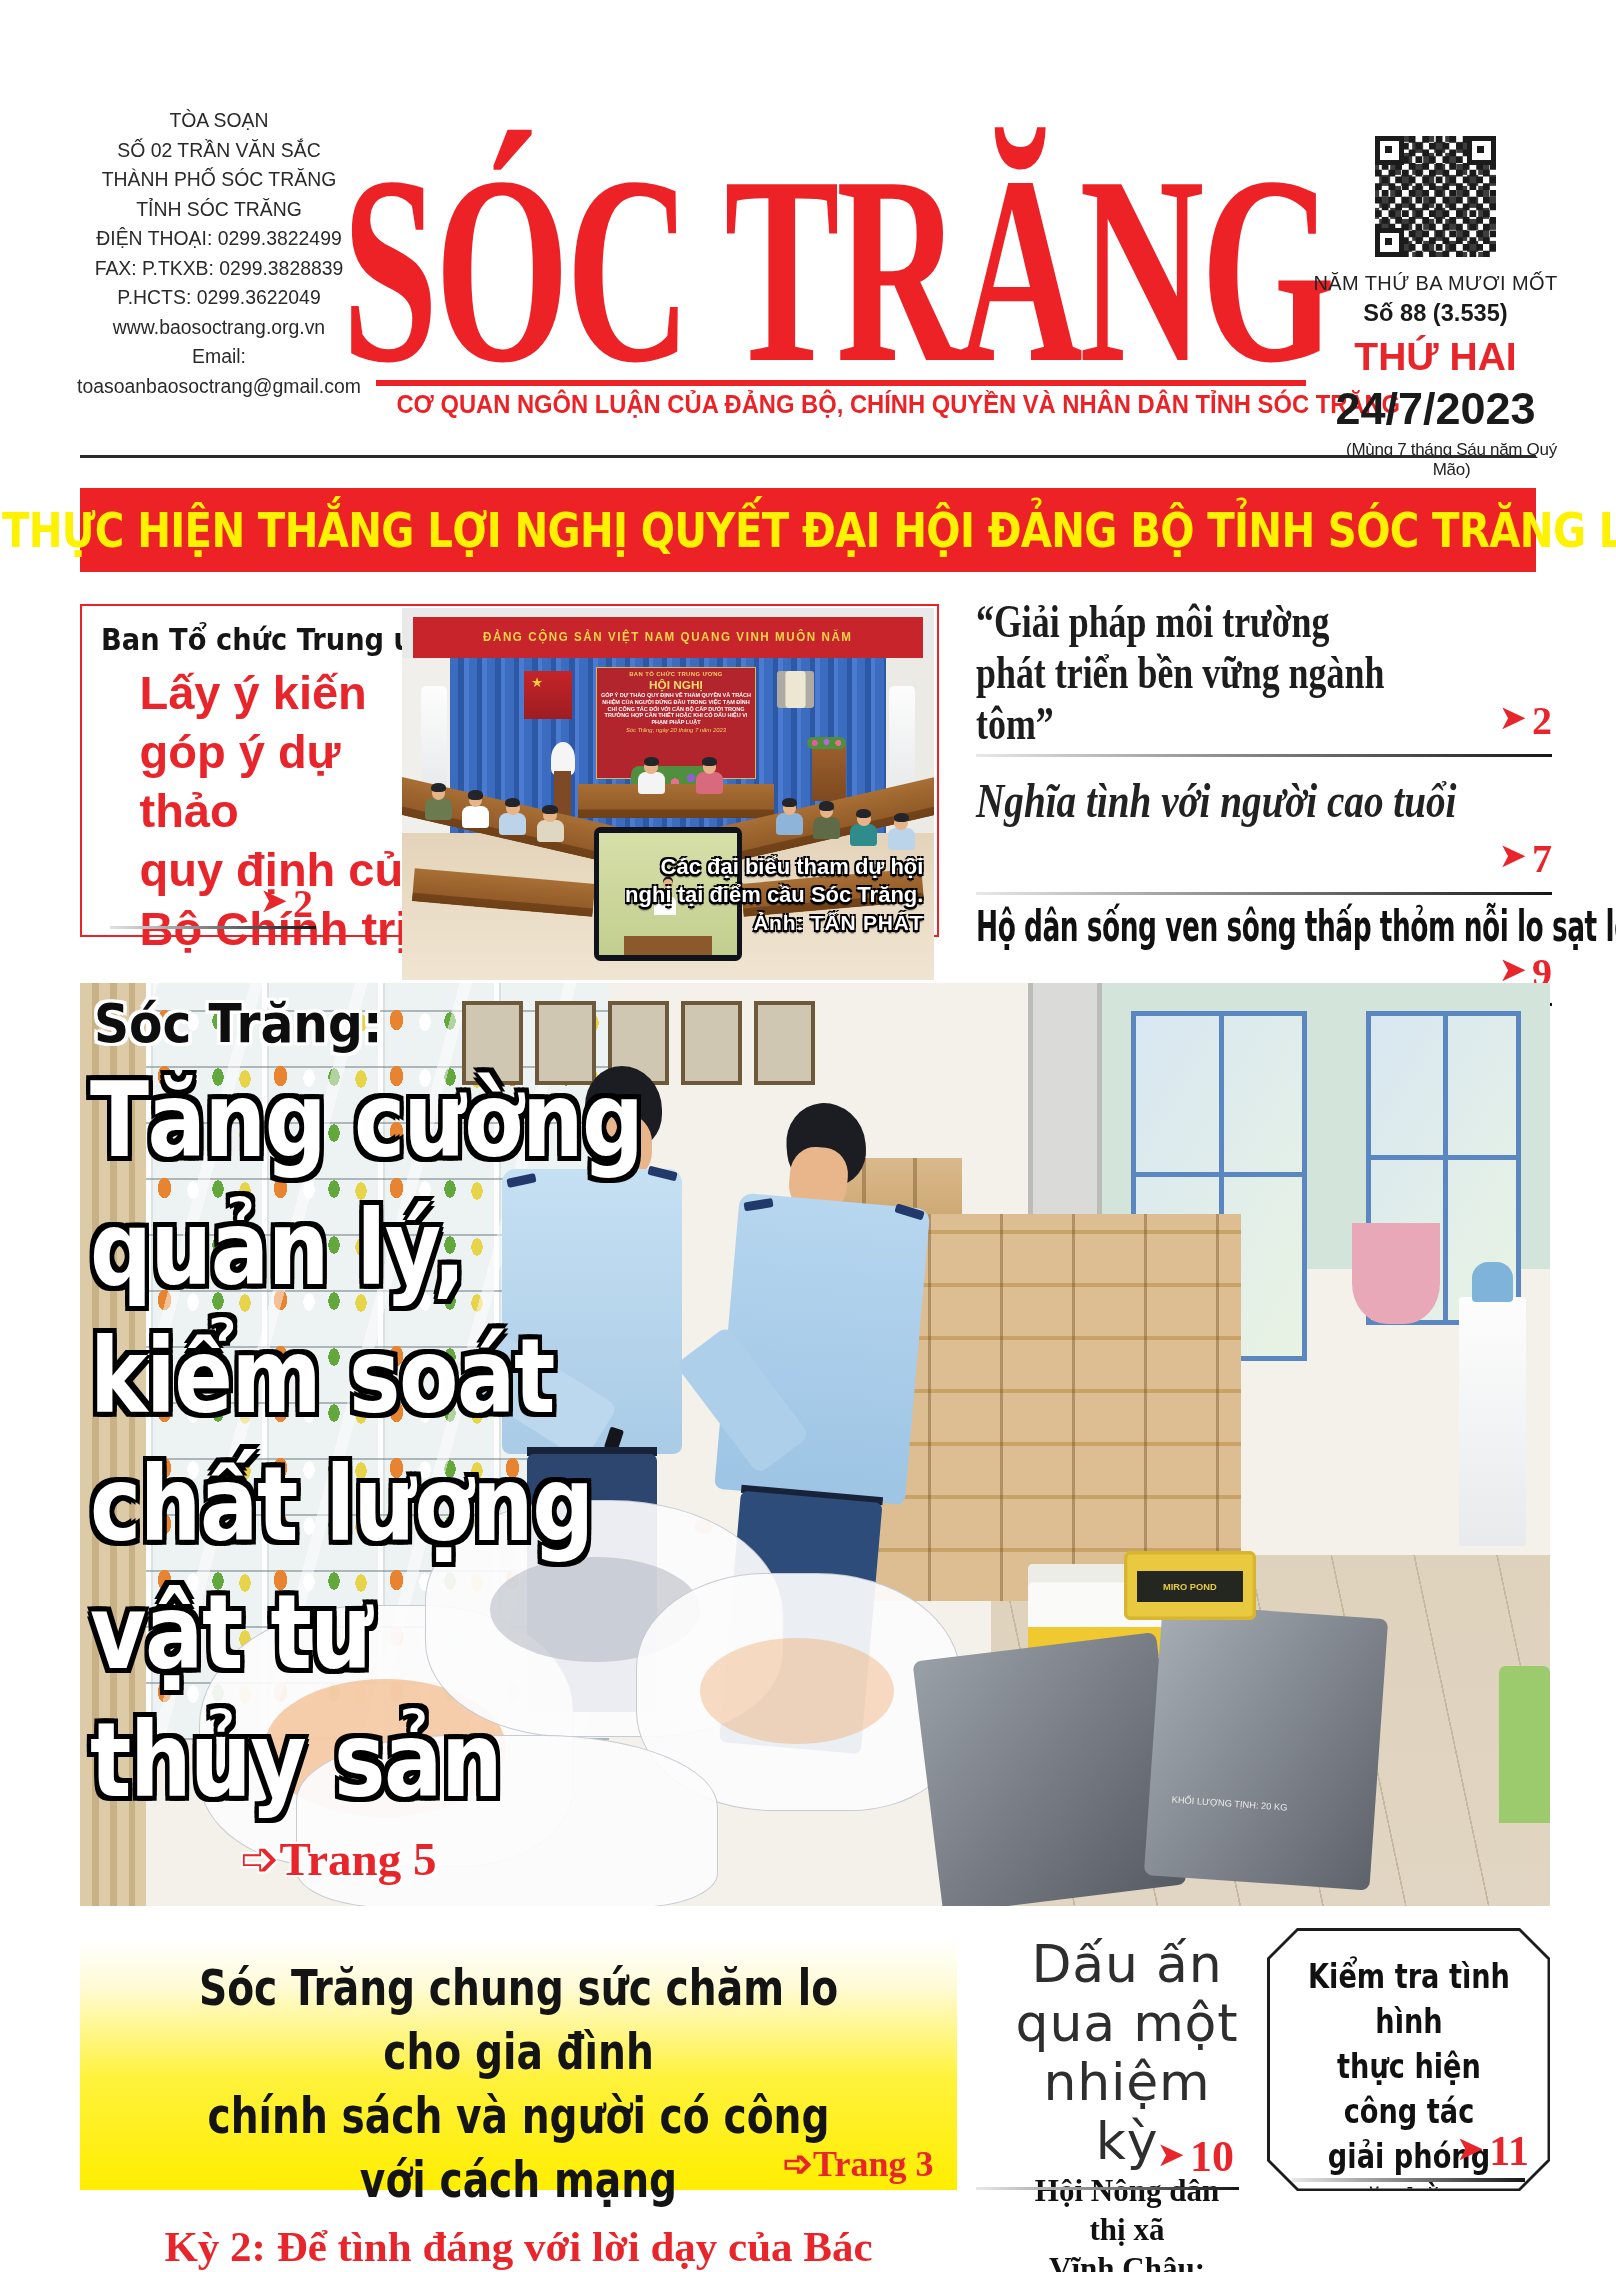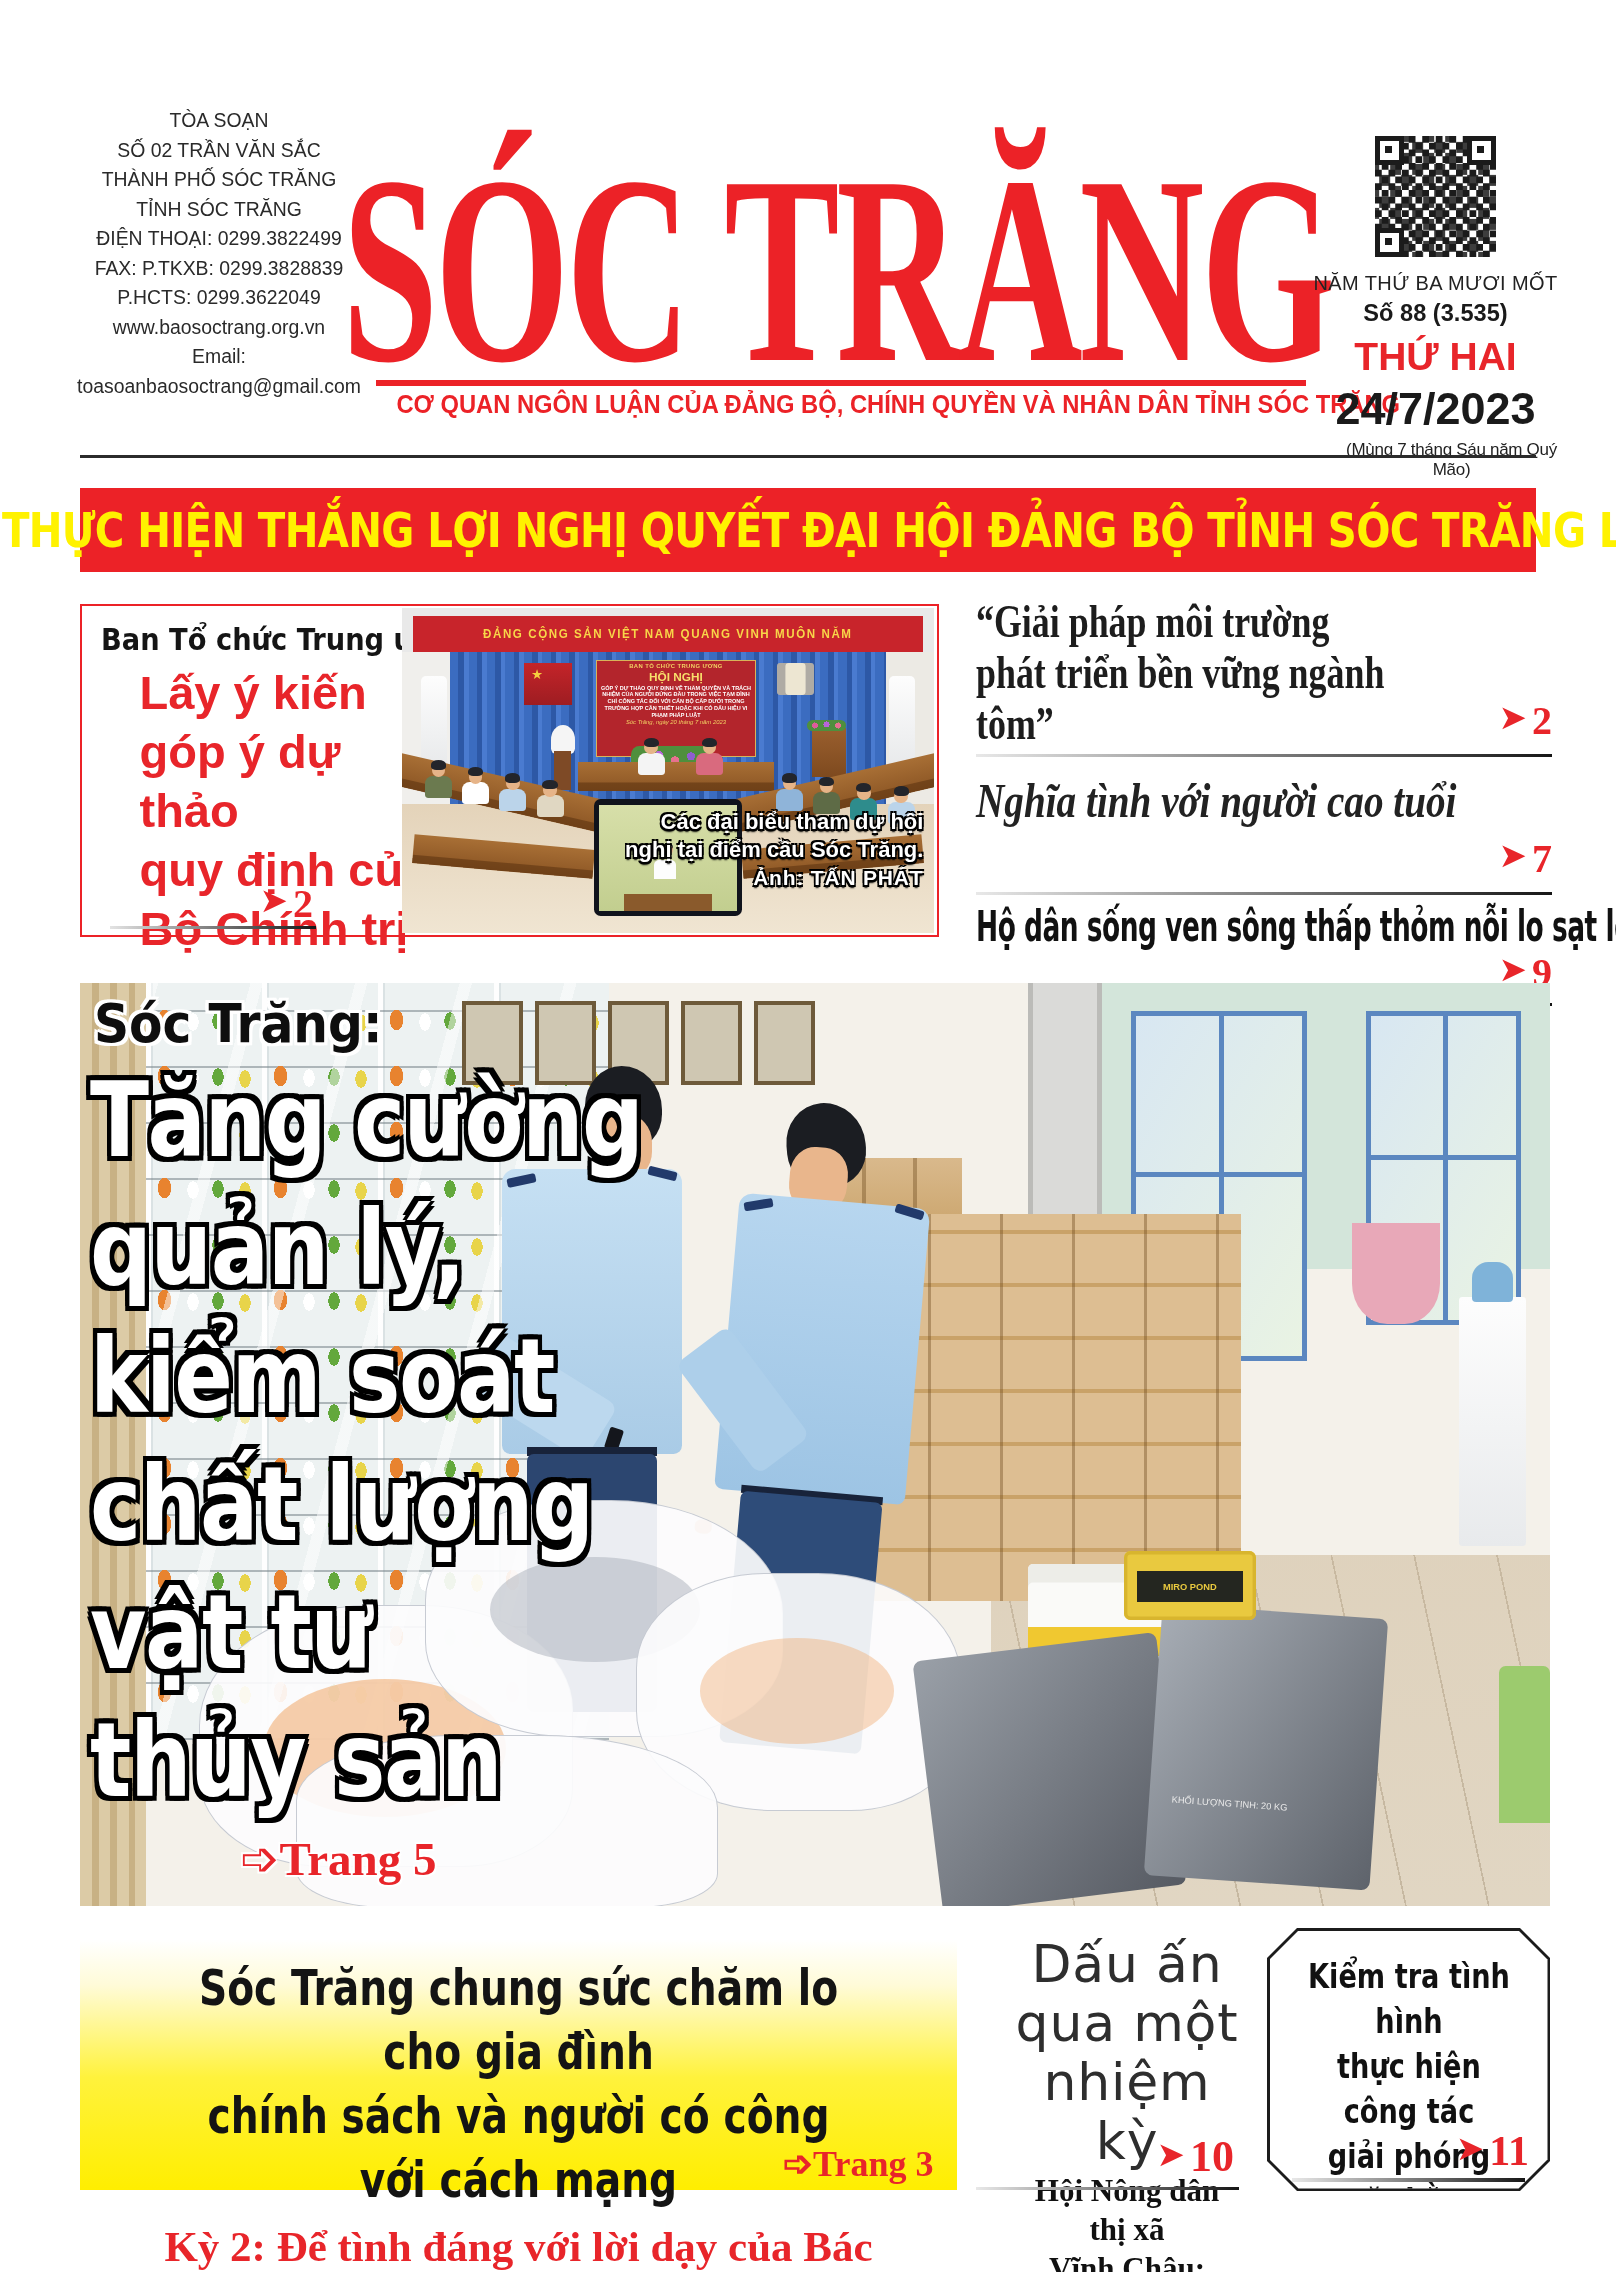--- a/index.html
+++ b/index.html
@@ -43,21 +43,21 @@
   #leadbox{left:80px;top:604px;width:859px;height:333px;border:2.5px solid #EC2227;box-sizing:border-box;background:#fff;}
   #lead-kicker{left:18.5px;top:15px;transform-origin:left top;transform:scaleX(.88);font-family:"DejaVu Sans",sans-serif;
       font-weight:bold;font-size:31px;color:#151515;white-space:nowrap;}
   #lead-headline{left:18.5px;top:57px;width:303px;font-weight:bold;font-size:47px;line-height:59px;color:#E8252A;}
   #lead-pagerow{left:25px;top:274px;width:206px;text-align:right;}
   #lead-rule{left:28px;top:320px;width:206px;height:3.4px;background:linear-gradient(90deg,#e3e3e3,#161616);}
   .pagenum{font-family:"Liberation Serif","DejaVu Serif",serif;font-weight:bold;font-size:40px;color:#E8252A;}
   .arr{font-size:34px;color:#E8252A;vertical-align:5px;margin-right:5px;}
 
   
-  #confphoto{left:320px;top:1.7px;width:532px;height:325px;background:#e9e9e9;overflow:hidden;}
+  #confphoto{left:320px;top:1.7px;width:532px;height:372px;background:#e9e9e9;overflow:hidden;}
   .conf-floor{left:0;bottom:0;width:100%;height:42%;background:linear-gradient(#E3D2B8,#F0E5D2);}
   .conf-banner{left:2%;top:2.5%;width:96%;height:11%;background:#C8242B;display:flex;align-items:center;justify-content:center;}
   .conf-banner span{font-weight:bold;font-size:12.6px;color:#F8D649;letter-spacing:1.7px;transform:scaleX(.92);white-space:nowrap;}
   .conf-curtain{left:9%;top:13.5%;width:82%;height:47%;
       background:repeating-linear-gradient(90deg,#3B6CC0 0 8.4px,#2D58A6 8.4px 13.5px,#4A7BD0 13.5px 18.5px);}
   .conf-wall-l{left:0;top:13.5%;width:9%;height:47%;background:#f0efec;}
   .conf-wall-r{left:91%;top:13.5%;width:9%;height:47%;background:#eceae4;}
   .conf-ac{width:5%;height:36%;background:linear-gradient(#fdfdfd,#e2e4e6);border-radius:5px;
       box-shadow:inset 0 -6.7px 0 rgba(160,165,170,.5);}
   .conf-flag{left:23%;top:17%;width:9%;height:13%;background:linear-gradient(#C42429,#9E1D22);}

